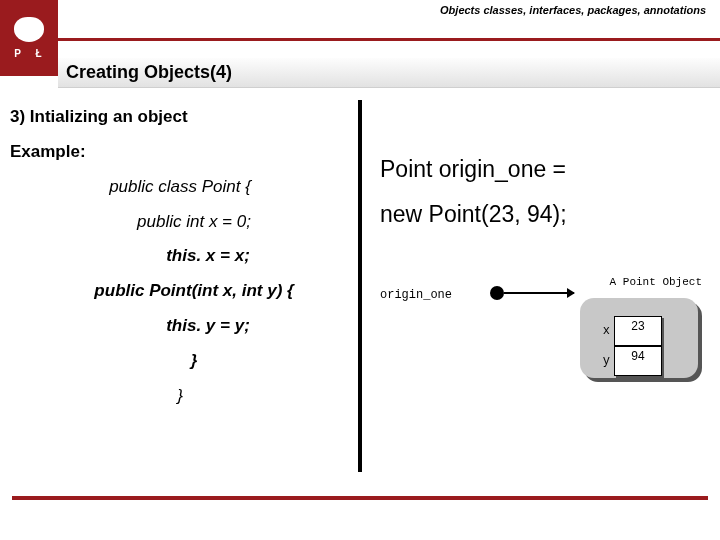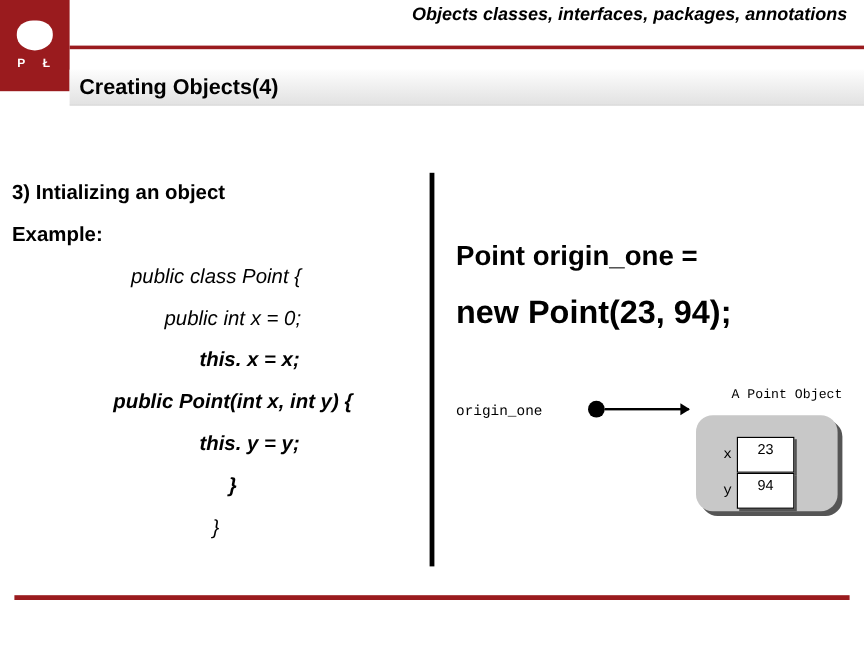--- a/index.html
+++ b/index.html
@@ -30,65 +30,65 @@
     position: relative;
   }
   .logo-letters {
     font-size: 10px; font-weight: bold;
     letter-spacing: 6px; margin-top: 6px;
     padding-left: 4px;
   }
   .header-text {
     position: absolute;
     right: 14px; top: 4px;
-    font-size: 15px; font-weight: bold;
+    font-size: 11px; font-weight: bold;
     font-style: italic;
     text-align: right; line-height: 1.2;
   }
   .red-rule {
     position: absolute;
     left: 58px; right: 0; top: 38px;
     height: 3px; background: #9a1b1e;
   }
   .title-bar {
     position: absolute;
     left: 58px; right: 0; top: 58px;
     height: 30px;
     background: linear-gradient(to bottom, #fdfdfd, #e2e2e2);
     border-bottom: 1px solid #cfcfcf;
     display: flex; align-items: center;
     padding-left: 8px;
     font-size: 18px; font-weight: bold;
   }
   .content {
     position: absolute;
-    left: 0; right: 0; top: 100px; bottom: 40px; margin-top: 44px;
+    left: 0; right: 0; top: 100px; bottom: 40px;
   }
   .vline {
     position: absolute;
     left: 358px; top: 0; bottom: 28px;
     width: 4px; background: #000;
   }
   .left-col {
     position: absolute;
     left: 10px; top: 0; width: 340px;
     font-size: 17px; line-height: 2.05;
   }
   .left-col .h { font-weight: bold; }
   .left-col .em { font-style: italic; text-align: center; }
   .right-col {
     position: absolute;
     left: 380px; top: 0; width: 330px;
   }
   .stmt1 {
-    font-size: 23px; font-weight: bold;
+    font-size: 23px; font-weight: normal;
     margin-top: 56px;
   }
   .stmt2 {
-    font-size: 27px; font-weight: bold;
+    font-size: 23px; font-weight: normal;
     margin-top: 18px;
   }
   .diagram {
     position: relative;
     margin-top: 48px;
     height: 150px;
     font-family: "Courier New", monospace;
     font-size: 12px;
   }
   .ref-label { position: absolute; left: 0; top: 12px; }

